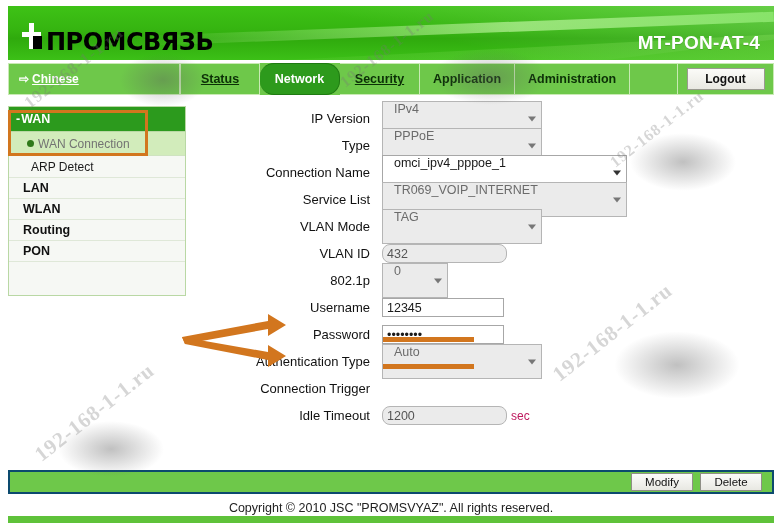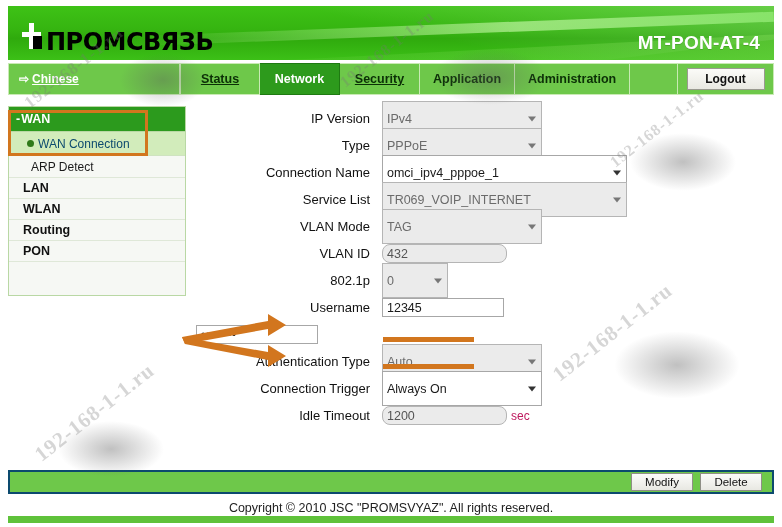--- a/index.html
+++ b/index.html
@@ -120,20 +120,21 @@
     border-left: none;
     background: #6ec84a;
     cursor: pointer;
     white-space: nowrap;
   }
   .tab:first-child { border-left: 1px solid #c9eab4; }
   .tab.active {
     background: #2d9a1c;
     color: #ffffff;
     border-color: #1f7a12;
+    border-radius: 14px;
   }
   .tab .u { text-decoration: underline; }
   .nav-spacer {
     flex: 1;
     border: 1px solid #c9eab4;
     border-left: none;
     background: #6ec84a;
   }
   .logout-cell {
     width: 96px;
@@ -169,21 +170,21 @@
     font-size: 12.5px; font-weight: 700; color: #ffffff;
     cursor: pointer;
   }
   .menu-group-head .dash { margin-right: 1px; }
   .menu-sub {
     height: 24px;
     background: #d2ecbb;
     border-bottom: 1px solid #cfe3c0;
     display: flex; align-items: center;
     padding-left: 18px;
-    font-size: 12px; color: #0c4a6e;
+    font-size: 12px; color: #737373;
     cursor: pointer;
   }
   .menu-sub .bullet {
     width: 7px; height: 7px; border-radius: 50%;
     background: #2f7a1a; margin-right: 4px; flex: none;
   }
   .menu-sub2 {
     height: 22px;
     background: #f6f8f4;
     border-bottom: 1px solid #dfe8d8;
@@ -231,22 +232,22 @@
   }
   .ctrl {
     position: relative;
     height: 19px;
     display: flex; align-items: center;
   }
   .sel {
     height: 35px;
     border: 1px solid #a7a7a7;
     background: #ffffff;
-    display: flex; align-items: center;
-    padding-left: 4px;
+    display: flex; 
+    padding-left: 11px;
     font-size: 12.5px;
     color: #1a1a1a;
     cursor: pointer;
     position: relative;
   }
   .sel.dis {
     background: #ebebeb;
     color: #6b6b6b;
     border-color: #b5b5b5;
   }
@@ -509,43 +510,38 @@
     </div>
 
     <div class="form-row">
       <div class="f-label">Username</div>
       <div class="ctrl">
         <input class="txt w122" type="text" value="12345" style="">
       </div>
     </div>
 
     <div class="form-row">
+      <div class="f-label">Password</div>
       <div class="ctrl">
         <input class="txt w122" type="text" value="••••••••" style="">
       </div>
     </div>
 
     <div class="form-row">
       <div class="f-label">Authentication Type</div>
       <div class="ctrl">
         <div class="sel dis w160">
           <span>Auto</span>
           <span class="caret"></span>
         </div>
       </div>
     </div>
 
     <div class="form-row">
       <div class="f-label">Connection Trigger</div>
-      <div class="ctrl">
-        <div class="sel w160">
-          <span>Always On</span>
-          <span class="caret"></span>
-        </div>
-      </div>
     </div>
 
     <div class="form-row">
       <div class="f-label">Idle Timeout</div>
       <div class="ctrl">
         <input class="txt dis w125" type="text" readonly="" value="1200" style="">
         <span class="unit">sec</span>
       </div>
     </div>
 

